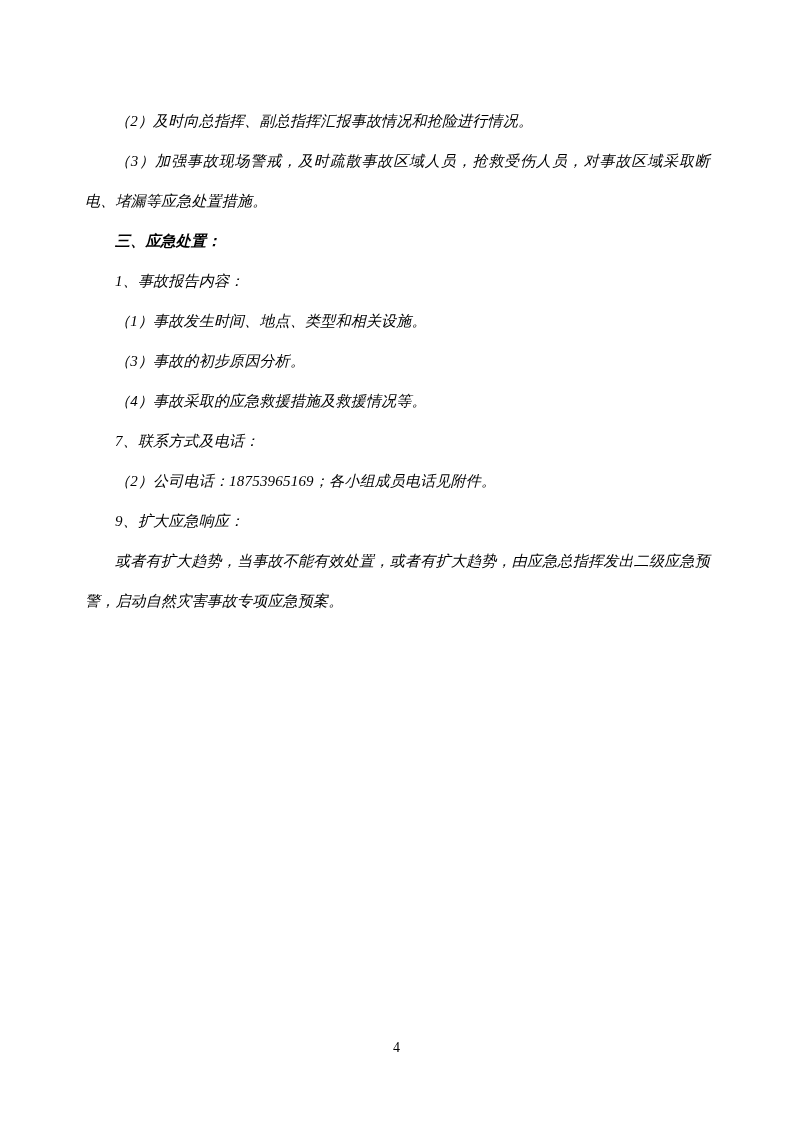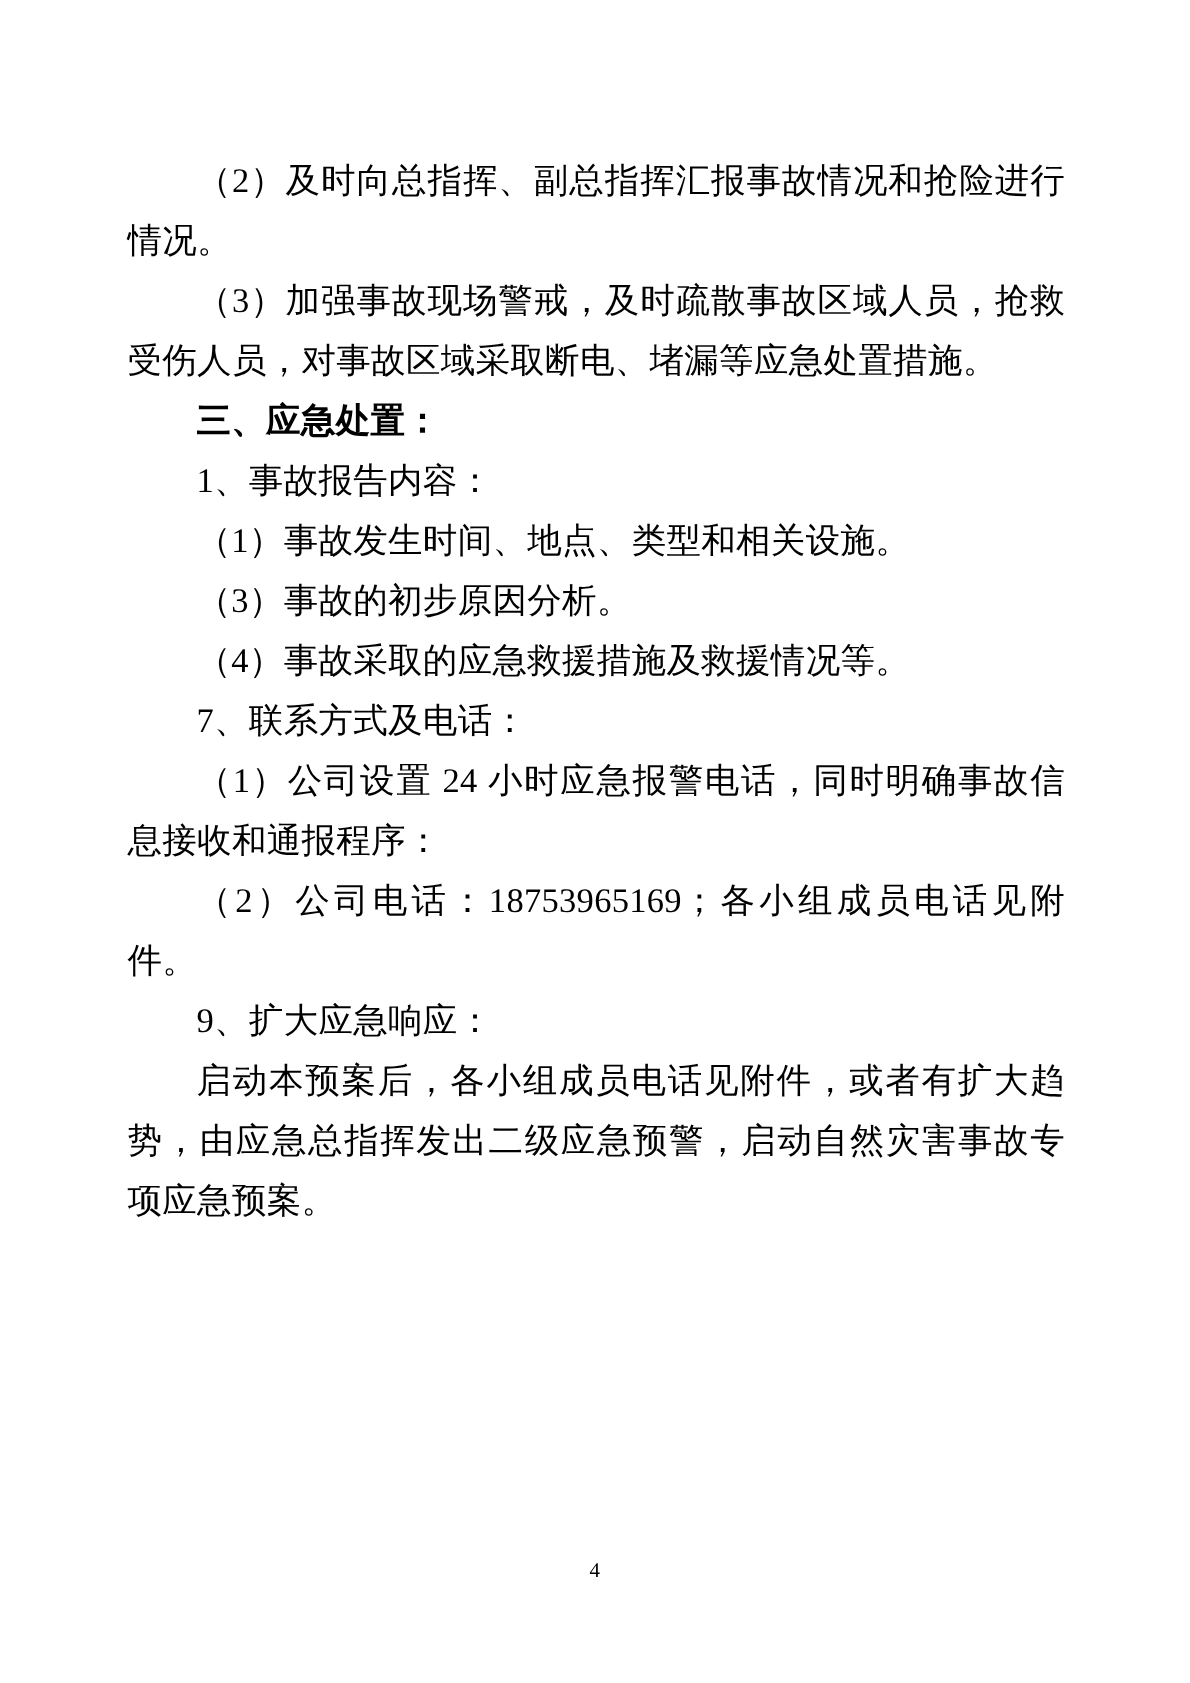--- a/index.html
+++ b/index.html
@@ -14,25 +14,26 @@
     background: #ffffff;
     color: #000000;
     font-family: "Liberation Serif", "DejaVu Serif", serif;
     overflow: hidden;
   }
   .content {
     position: absolute;
     left: 85px;
     top: 101px;
     width: 625px;
-    font-size: 23px;
+    font-size: 15px;
     line-height: 40px;
     text-align: justify;
     text-justify: inter-ideograph;
     letter-spacing: 0.2px;
+    font-style: italic;
   }
   .para {
     margin: 0;
     padding: 0;
     text-indent: 2em;
   }
   .para.heading {
     font-weight: bold;
   }
   .page-footer {
@@ -52,21 +53,20 @@
 <div class="page">
   <div class="content" id="document-content">
       <p class="para body">（2）及时向总指挥、副总指挥汇报事故情况和抢险进行情况。</p>
       <p class="para body">（3）加强事故现场警戒，及时疏散事故区域人员，抢救受伤人员，对事故区域采取断电、堵漏等应急处置措施。</p>
       <p class="para heading">三、应急处置：</p>
       <p class="para body">1、事故报告内容：</p>
       <p class="para body">（1）事故发生时间、地点、类型和相关设施。</p>
       <p class="para body">（3）事故的初步原因分析。</p>
       <p class="para body">（4）事故采取的应急救援措施及救援情况等。</p>
       <p class="para body">7、联系方式及电话：</p>
-      <p class="para body">（1）公司设置 24 小时应急报警电话，同时明确事故信息接收和通报程序：</p>
       <p class="para body">（2）公司电话：18753965169；各小组成员电话见附件。</p>
       <p class="para body">9、扩大应急响应：</p>
-      <p class="para body">启动本预案后，各小组成员电话见附件，或者有扩大趋势，由应急总指挥发出二级应急预警，启动自然灾害事故专项应急预案。</p>
+      <p class="para body">或者有扩大趋势，当事故不能有效处置，或者有扩大趋势，由应急总指挥发出二级应急预警，启动自然灾害事故专项应急预案。</p>
     </div>
   <div class="page-footer">
     <span>4</span>
   </div>
 </div>
 
 </body></html>

